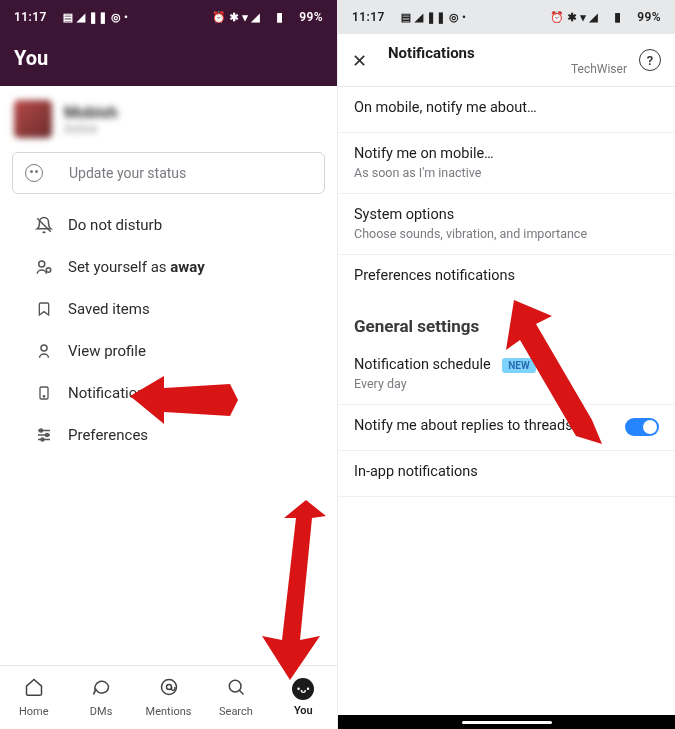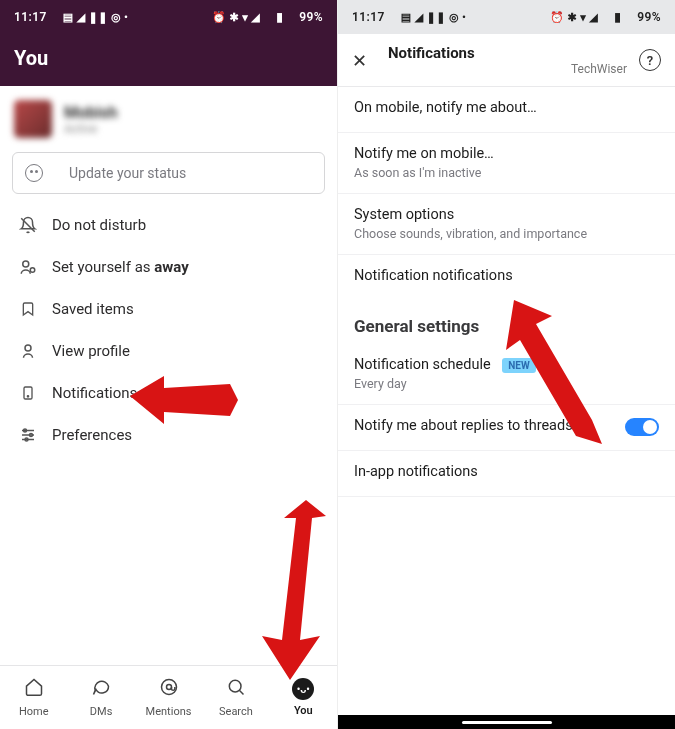--- a/index.html
+++ b/index.html
@@ -79,21 +79,21 @@
     position:relative;
   }
   .smiley::before{content:"";position:absolute;width:3px;height:3px;background:#7a7a80;border-radius:50%;top:5px;left:4px;}
   .smiley::after{content:"";position:absolute;width:3px;height:3px;background:#7a7a80;border-radius:50%;top:5px;right:4px;}
   
   .menu {
     display:flex;flex-direction:column;
   }
   .menu-item {
     display:flex;align-items:center;gap:14px;
-    padding:11px 18px;font-size:15px;color:#2d2c2d;
+    padding:11px 34px;font-size:15px;color:#2d2c2d;
   }
   .menu-item .ico {
     width:20px;height:20px;display:flex;align-items:center;justify-content:center;
     color:#555;
   }
   .menu-item b { font-weight:700; }
   
   .tabbar {
     margin-top:auto;
     border-top:1px solid #e5e5e7;
@@ -323,21 +323,21 @@
         </div>
         <div class="setting">
           <div class="st-title">Notify me on mobile…</div>
           <div class="st-sub">As soon as I'm inactive</div>
         </div>
         <div class="setting">
           <div class="st-title">System options</div>
           <div class="st-sub">Choose sounds, vibration, and importance</div>
         </div>
         <div class="setting noborder">
-          <div class="st-title">Notification notifications</div>
+          <div class="st-title">Preferences notifications</div>
         </div>
 
         <div class="section-h">General settings</div>
 
         <div class="setting">
           <div class="st-title">
             <span>Notification schedule</span>
             <span class="badge-new">NEW</span>
           </div>
           <div class="st-sub">Every day</div>

